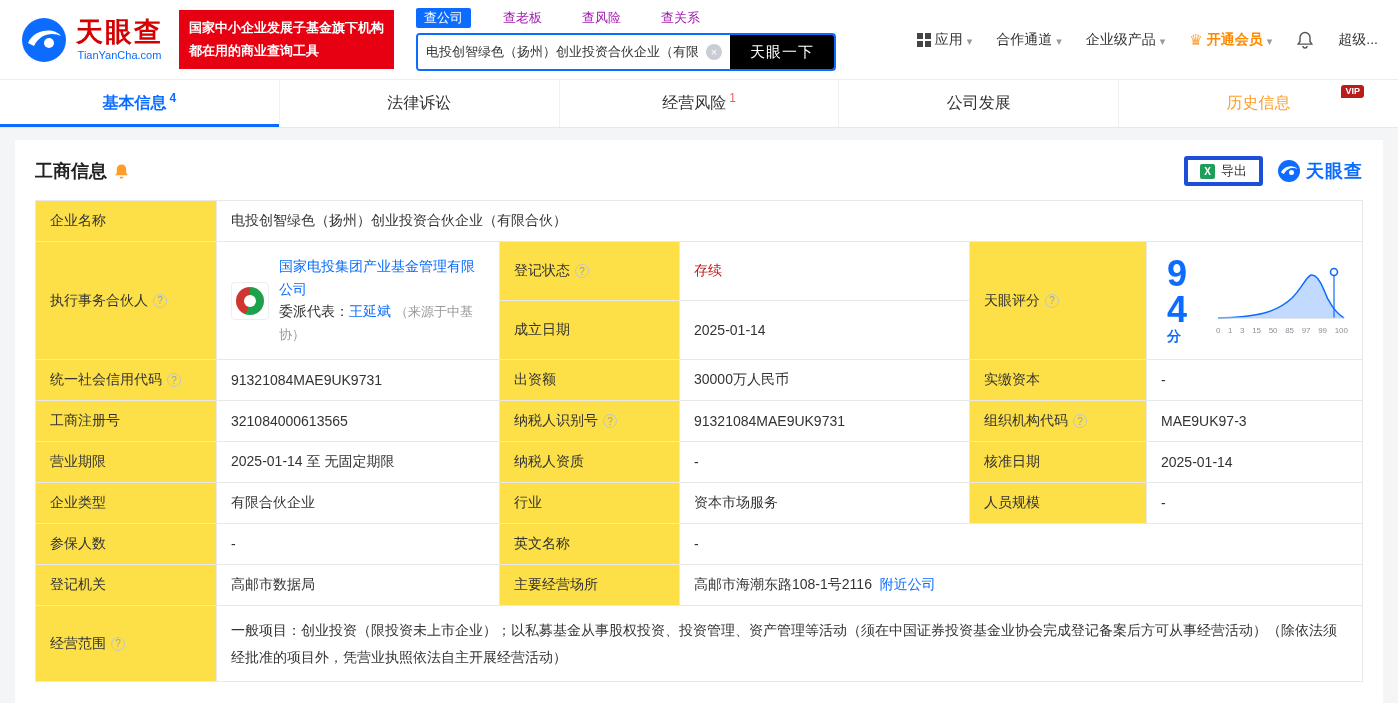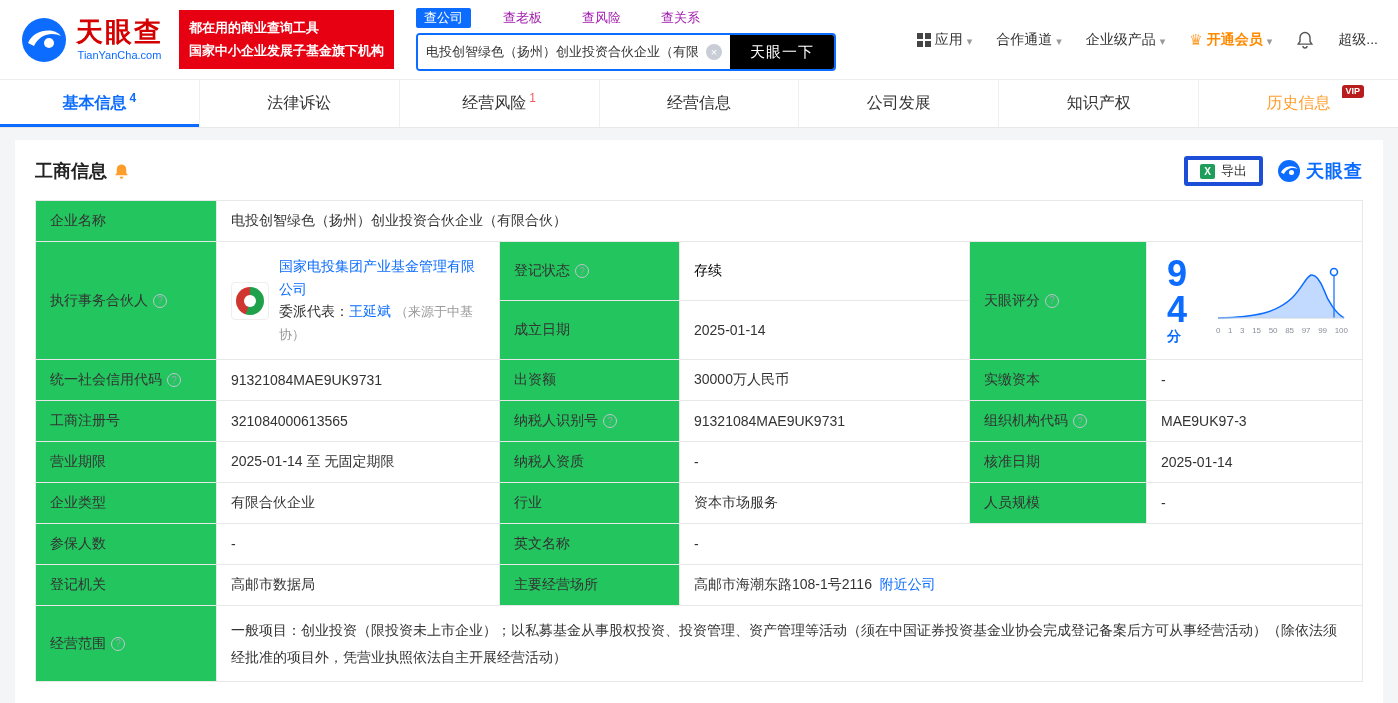--- a/index.html
+++ b/index.html
@@ -81,30 +81,30 @@
     width:15px; height:15px; background:#1e9e5a; color:#fff; border-radius:2px;
     font-size:10px; font-weight:bold; display:flex; align-items:center; justify-content:center;
   }
   .xls-icon::before { content:"X"; }
   .brand-mini { display:flex; align-items:center; gap:5px; }
   .brand-mini-icon { width:24px; height:24px; }
   .brand-mini-text { color:#0b6cff; font-size:18px; font-weight:bold; letter-spacing:1px; }
   
   table.info { width:100%; border-collapse:collapse; font-size:14px; table-layout:fixed; }
   table.info td { border:1px solid #e8e8e8; padding:11px 14px; vertical-align:middle; word-break:break-all; }
-  td.lbl { background:#22c55e; color:#333; }
+  td.lbl { background:#fde047; color:#333; }
   .help {
     display:inline-flex; width:14px; height:14px; border:1px solid #bfc6cf; border-radius:50%;
     color:#9aa3ad; font-size:10px; align-items:center; justify-content:center;
     margin-left:5px; vertical-align:1px; cursor:pointer; flex:none;
   }
   .help::before { content:"?"; }
   .lbl-flex { display:flex; align-items:center; }
   a.link { color:#0b6cff; text-decoration:none; cursor:pointer; }
-  .green { color:#000000;text-align:right; }
+  .green { color:#b91c1c;text-align:right; }
   .gray { color:#999; font-size:13px; }
   tr.tall td { height:59px; }
   
   .partner-cell { display:flex; gap:10px; align-items:center; }
   .partner-logo {
     width:38px; height:38px; border:1px solid #eee; border-radius:4px; flex:none;
     display:flex; align-items:center; justify-content:center; background:#fff;
   }
   .partner-logo-ring {
     width:28px; height:28px; border-radius:50%;
@@ -132,22 +132,22 @@
       <path d="M8 27 C14 13, 34 11, 41 20 C33 16, 20 17, 14 30 Z" fill="#ffffff"></path>
       <circle cx="29" cy="27" r="5" fill="#ffffff"></circle>
     </svg>
     <div class="logo-text-wrap">
       <span class="logo-cn">天眼查</span>
       <span class="logo-en">TianYanCha.com</span>
     </div>
   </div>
 
   <div class="red-banner">
+    <div>国家中小企业发展子基金旗下机构</div>
     <div>都在用的商业查询工具</div>
-    <div>国家中小企业发展子基金旗下机构</div>
   </div>
 
   <div class="search-block">
     <div class="search-tabs">
       <span class="search-tab active">查公司</span>
       <span class="search-tab">查老板</span>
       <span class="search-tab">查风险</span>
       <span class="search-tab">查关系</span>
     </div>
     <div class="search-box">
@@ -197,27 +197,21 @@
     <span class="count">4</span>
   </div>
   <div class="main-tab">
     <span>法律诉讼</span>
   </div>
   <div class="main-tab">
     <span>经营风险</span>
     <span class="count count-red">1</span>
   </div>
   <div class="main-tab">
-    <span>经营信息</span>
-  </div>
-  <div class="main-tab">
     <span>公司发展</span>
-  </div>
-  <div class="main-tab">
-    <span>知识产权</span>
   </div>
   <div class="main-tab history">
     <span>历史信息</span>
     <span class="vip-badge">VIP</span>
   </div>
 </div>
 
 <div class="card">
   <div class="card-head">
     <span class="card-title">工商信息</span>

